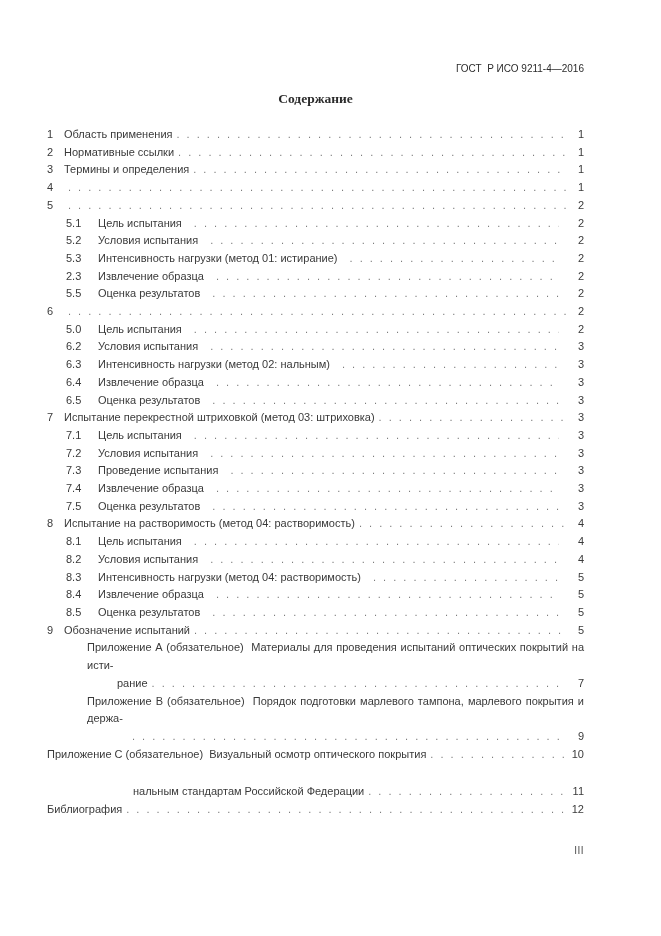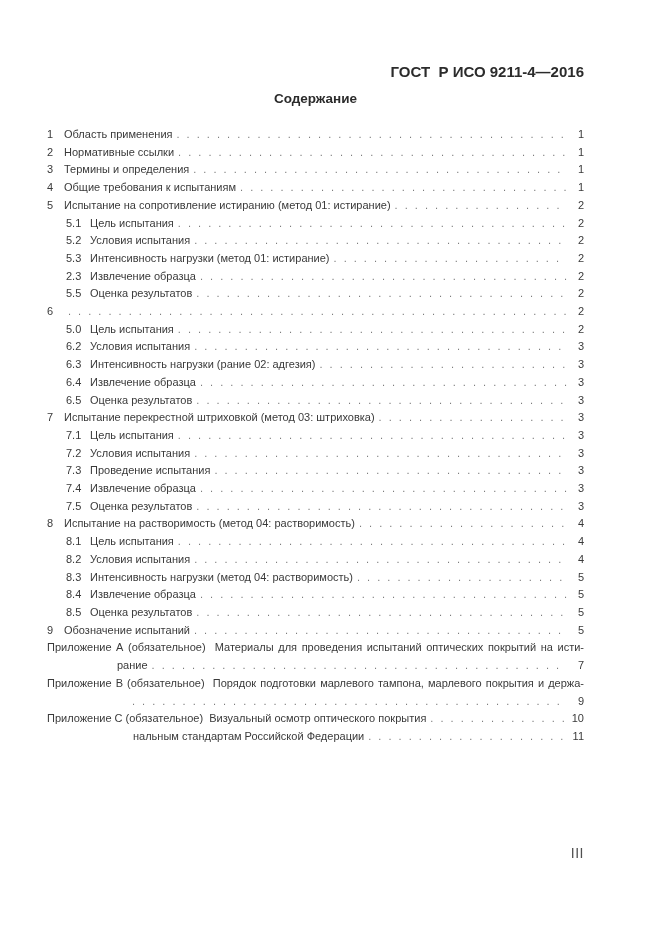--- a/index.html
+++ b/index.html
@@ -7,63 +7,64 @@
     width:661px;height:936px;
     background:#ffffff;
     font-family:"Liberation Sans",sans-serif;
     color:#3a3a3a;
     position:relative;
     overflow:hidden;
   }
   .page{position:absolute;inset:0;background:#fff;}
   .doc-header{
     position:absolute;top:63px;right:77px;
-    font-size:15px;font-weight:bold;color:#2b2b2b;
+    font-size:10px;font-weight:normal;color:#2b2b2b;
     white-space:nowrap;
   }
   .doc-title{
     position:absolute;top:91px;left:47px;right:77px;
     margin:0;text-align:center;
-    font-size:13.5px;font-weight:bold;color:#2b2b2b;
+    font-size:13.5px;font-weight:bold;color:#2b2b2b;font-family:Liberation Serif, serif;
   }
   .toc{
     position:absolute;top:126px;left:47px;right:77px;
     font-size:11px;
   }
   .toc-row{
     display:flex;align-items:baseline;
     line-height:17.7px;
   }
   .toc-num{flex:none;}
   .lvl0 .toc-num{width:17px;}
-  .lvl1{padding-left:19px;}
+  .lvl1{padding-left:19px;gap:8px;}
   .lvl1 .toc-num{width:24px;}
   .toc-label{flex:none;white-space:nowrap;}
   .toc-leader{
     flex:1 1 0;min-width:8px;
     overflow:hidden;white-space:nowrap;
     margin-left:4px;margin-right:3px;
     color:#7d7d7d;
   }
   .toc-leader::before{
     content:". . . . . . . . . . . . . . . . . . . . . . . . . . . . . . . . . . . . . . . . . . . . . . . . . . . . . . . . . . . . . . . . . . . . . . . . . .";
     letter-spacing:2px;
   }
   .toc-page{flex:none;text-align:right;min-width:14px;}
   .toc-wrap-line1{
     line-height:17.7px;
     text-align:justify;
     text-align-last:justify;
+    margin-left:40px;
   }
   .cont.c0{padding-left:70px;justify-content:flex-end;}
   .cont.c1{padding-left:81px;}
-  .cont.c2{padding-left:86px;}
+  .cont.c2{padding-left:86px;margin-top:20px;}
   .page-footer{
     position:absolute;top:845px;right:77px;
-    font-size:14px;color:#4f4f4f;letter-spacing:0.5px;
+    font-size:10px;color:#4f4f4f;letter-spacing:0.5px;
   }
 </style>
 </head>
 <body>
 
 <div class="page">
   <div class="doc-header">ГОСТ&nbsp; Р ИСО 9211-4—2016</div>
   <h1 class="doc-title">Содержание</h1>
   <div class="toc">
       <div class="toc-row lvl0">
@@ -79,27 +80,25 @@
         <span class="toc-page">1</span>
       </div>
       <div class="toc-row lvl0">
         <span class="toc-num">3</span>
         <span class="toc-label">Термины и определения</span>
         <span class="toc-leader"></span>
         <span class="toc-page">1</span>
       </div>
       <div class="toc-row lvl0">
         <span class="toc-num">4</span>
-        <span class="toc-label">Общие требования к испытаниям</span>
         <span class="toc-leader"></span>
         <span class="toc-page">1</span>
       </div>
       <div class="toc-row lvl0">
         <span class="toc-num">5</span>
-        <span class="toc-label">Испытание на сопротивление истиранию (метод 01: истирание)</span>
         <span class="toc-leader"></span>
         <span class="toc-page">2</span>
       </div>
       <div class="toc-row lvl1">
         <span class="toc-num">5.1</span>
         <span class="toc-label">Цель испытания</span>
         <span class="toc-leader"></span>
         <span class="toc-page">2</span>
       </div>
       <div class="toc-row lvl1">
@@ -138,21 +137,21 @@
         <span class="toc-page">2</span>
       </div>
       <div class="toc-row lvl1">
         <span class="toc-num">6.2</span>
         <span class="toc-label">Условия испытания</span>
         <span class="toc-leader"></span>
         <span class="toc-page">3</span>
       </div>
       <div class="toc-row lvl1">
         <span class="toc-num">6.3</span>
-        <span class="toc-label">Интенсивность нагрузки (рание 02: адгезия)</span>
+        <span class="toc-label">Интенсивность нагрузки (метод 02: нальным)</span>
         <span class="toc-leader"></span>
         <span class="toc-page">3</span>
       </div>
       <div class="toc-row lvl1">
         <span class="toc-num">6.4</span>
         <span class="toc-label">Извлечение образца</span>
         <span class="toc-leader"></span>
         <span class="toc-page">3</span>
       </div>
       <div class="toc-row lvl1">
@@ -259,15 +258,20 @@
         <span class="toc-leader"></span>
         <span class="toc-page">10</span>
       </div>
       <div class="toc-entry-wrap">
         <div class="toc-row cont c2">
           <span class="toc-label">нальным стандартам Российской Федерации</span>
           <span class="toc-leader"></span>
           <span class="toc-page">11</span>
         </div>
       </div>
+      <div class="toc-row app">
+        <span class="toc-label">Библиография</span>
+        <span class="toc-leader"></span>
+        <span class="toc-page">12</span>
+      </div>
     </div>
   <div class="page-footer">III</div>
 </div>
 
 </body></html>

